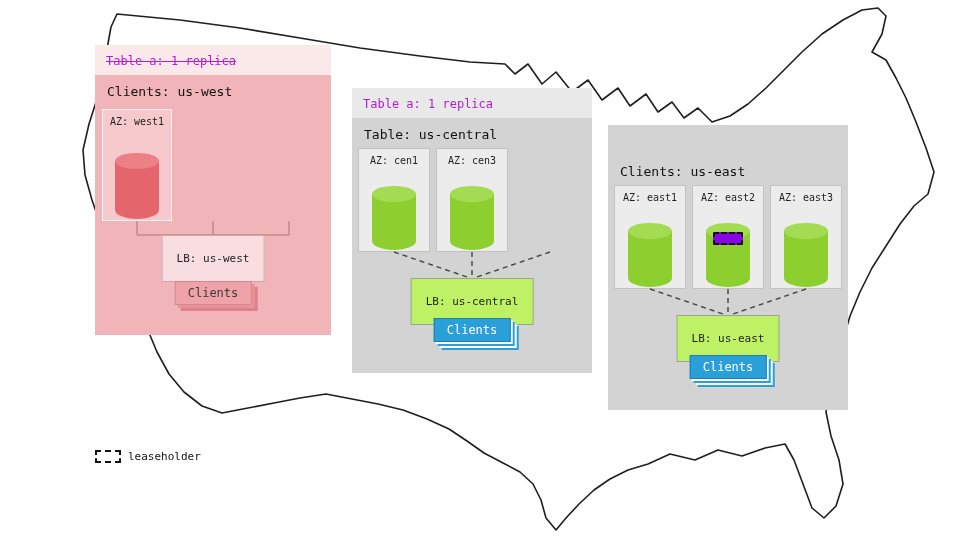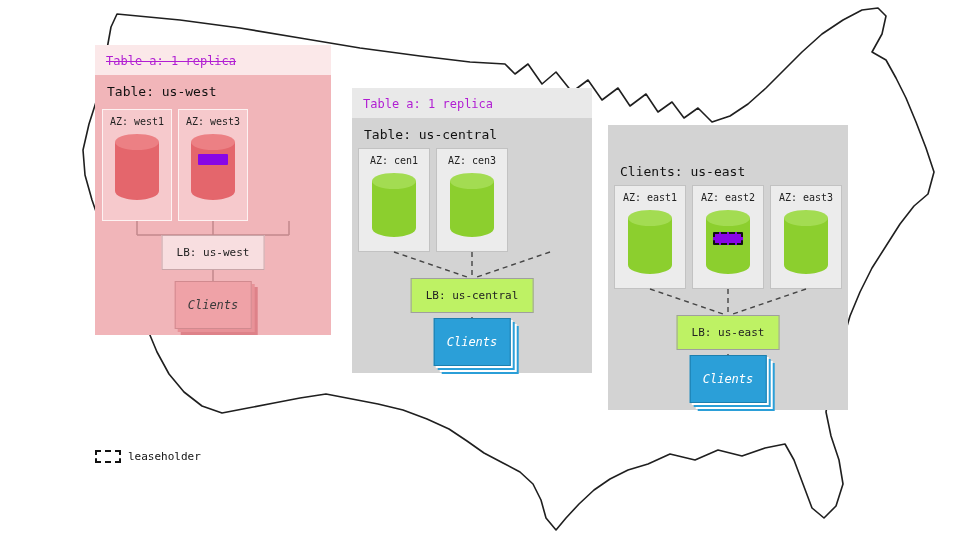--- a/index.html
+++ b/index.html
@@ -10,39 +10,39 @@
   .us-map{position:absolute;left:0;top:0;width:960px;height:540px;}
   .us-map path{fill:none;stroke:#1f1f1f;stroke-width:1.6;stroke-linejoin:round;}
 
   .region{position:absolute;}
   .region .hdr{position:absolute;top:0;left:0;right:0;height:30px;line-height:30px;padding-left:11px;box-sizing:border-box;}
   .tbl{font-size:12px;color:var(--accent-purple,#b11ed3);}
   .struck{text-decoration:line-through;}
   .title{position:absolute;top:39px;left:12px;font-size:13px;color:#111;}
 
   .az-row{position:absolute;display:flex;gap:6px;}
-  .az{position:relative;box-sizing:border-box;display:flex;flex-direction:column;align-items:center;padding-top:6px;}
+  .az{position:relative;box-sizing:border-box;display:flex;flex-direction:column;align-items:center;padding-top:6px;justify-content:space-between;}
   .az-label{font-size:10px;color:#222;margin-bottom:4px;white-space:nowrap;}
   .cyl{display:block;margin-top:2px;}
   .cyl .body-red{fill:var(--west-red,#e4666c);}
   .cyl .top-red{fill:#ec8084;}
   .cyl .body-green{fill:var(--replica-green,#8ccf2e);}
   .cyl .top-green{fill:#a3dc52;}
 
   .patch{position:absolute;left:50%;transform:translateX(-50%);top:44px;width:30px;height:11px;
          background:var(--replica-purple,#8806e6);border-radius:1px;}
   .patch.lease{top:46px;width:26px;height:9px;border:2px dashed #111;}
 
   .connectors{position:absolute;left:0;top:0;pointer-events:none;}
   .connectors.solid line{stroke:#c2888d;stroke-width:1.5;}
   .connectors.dashed line{stroke:#444;stroke-width:1.4;stroke-dasharray:5 4;}
 
-  .lb{position:absolute;left:50%;transform:translateX(-50%);top:190px;padding:10px 14px;
+  .lb{position:absolute;left:50%;transform:translateX(-50%);top:190px;padding:16px 14px;
       font-size:11px;color:#222;white-space:nowrap;}
-  .clients{position:absolute;left:50%;transform:translateX(-50%);padding:16px 12px;font-size:12px;white-space:nowrap;font-style:italic;}
+  .clients{position:absolute;left:50%;transform:translateX(-50%);padding:4px 12px;font-size:12px;white-space:nowrap;}
 
   
   .region.west{left:95px;top:45px;width:236px;height:290px;background:#f1b5b9;}
   .region.west .hdr{background:#fbe8e9;}
   .region.west .az-row{left:7px;top:64px;}
   .region.west .az{width:70px;height:112px;background:#f6c9cc;border:1px solid rgba(255,255,255,0.75);}
   .region.west .lb{background:#f8dee0;border:1px solid #c9a6a9;}
   .clients-west{top:236px;background:#efa2a7;border:1px solid #d18a8f;color:#3b3b3b;
                 box-shadow:3px 3px 0 #e89298,6px 6px 0 #de8289;}
 
@@ -73,37 +73,29 @@
              L900 224 L886 246 L872 268 L860 292 L850 316 L843 340 L836 364 L830 388 L826 412 L831 436 L839 460 L843 484 L836 506 L824 518 L812 508 L803 484 L794 460 L785 444
              L765 448 L742 456 L718 450 L695 460 L670 454 L648 464 L628 470 L610 479 L594 490 L579 504 L566 518 L556 530 L546 518 L541 500 L533 484 L520 472 L503 463 L484 453 L467 441
              L449 429 L427 419 L403 410 L378 404 L352 399 L326 394 L300 398 L274 403 L248 408 L222 413
              L202 406 L184 392 L169 374 L157 352 L147 328 L137 303 L126 278 L113 252 L101 226 L92 200 L85 175 L83 150 L89 124 L97 99 L103 74 L107 49 L111 27 Z"></path>
   </svg>
 
   <div class="region west">
     <div class="hdr">
       <span class="tbl struck">Table a: 1 replica</span>
     </div>
-    <div class="title">Table: us-west</div>
+    <div class="title">Clients: us-west</div>
 
     <div class="az-row">
       <div class="az">
         <div class="az-label">AZ: west1</div>
         <svg class="cyl" width="46" height="68" viewBox="0 0 46 68">
           <path class="body-red" d="M1 9 L1 58 A22 9 0 0 0 45 58 L45 9 Z"></path>
             <ellipse class="top-red" cx="23" cy="9" rx="22" ry="8"></ellipse>
         </svg>
-      </div>
-      <div class="az">
-        <div class="az-label">AZ: west3</div>
-        <svg class="cyl" width="46" height="68" viewBox="0 0 46 68">
-          <path class="body-red" d="M1 9 L1 58 A22 9 0 0 0 45 58 L45 9 Z"></path>
-            <ellipse class="top-red" cx="23" cy="9" rx="22" ry="8"></ellipse>
-        </svg>
-        <div class="patch"></div>
       </div>
     </div>
 
     <svg class="connectors solid" width="236" height="290">
       <line x1="42" y1="176" x2="42" y2="190"></line>
       <line x1="118" y1="176" x2="118" y2="190"></line>
       <line x1="194" y1="176" x2="194" y2="190"></line>
       <line x1="42" y1="190" x2="194" y2="190"></line>
       <line x1="118" y1="211" x2="118" y2="236"></line>
     </svg>

